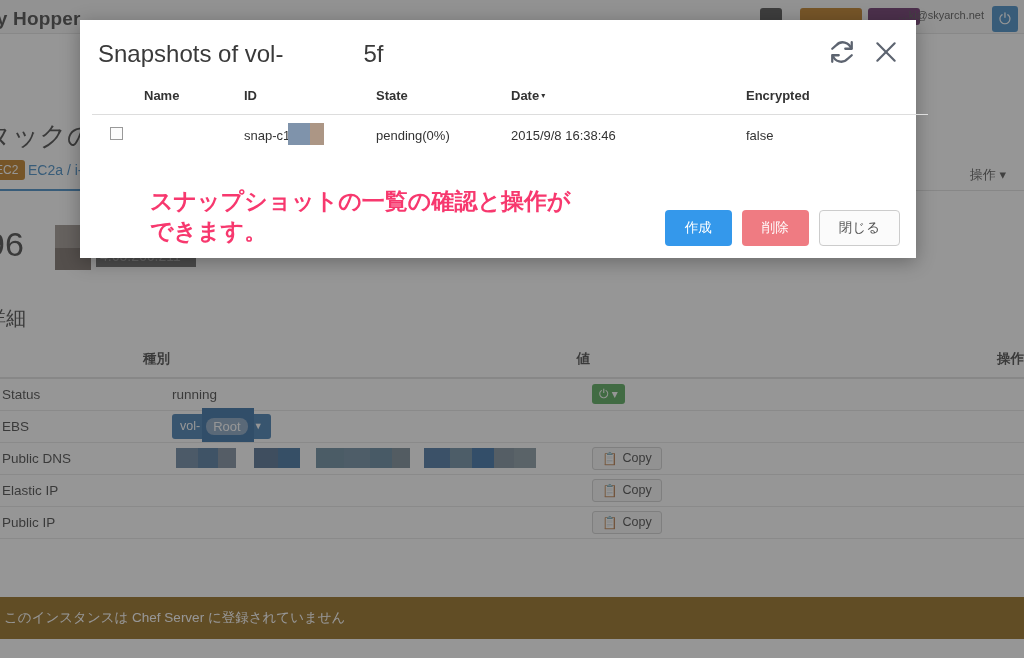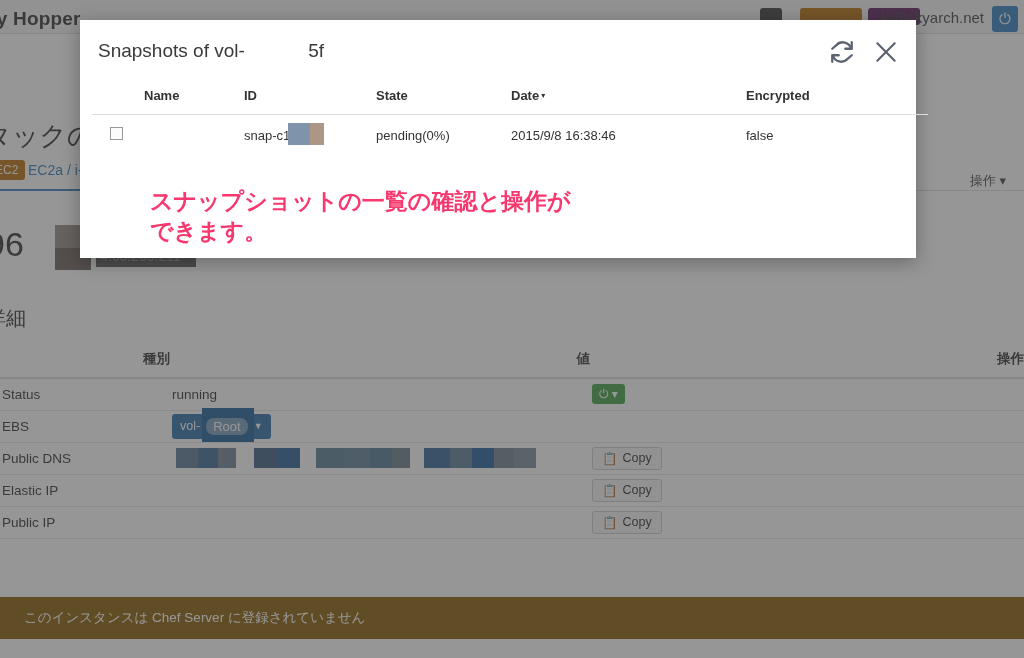--- a/index.html
+++ b/index.html
@@ -57,21 +57,21 @@
     top: 8px;
     height: 17px;
     border-radius: 3px;
   }
   .nav-chip.dark { left: 760px; width: 22px; background: #3b3b3b; }
   .nav-chip.orange { left: 800px; width: 62px; background: #b8700d; }
   .nav-chip.purple { left: 868px; width: 52px; background: #5c1d5c; }
   .nav-user {
     position: absolute;
     right: 40px; top: 9px;
-    font-size: 15px;
+    font-size: 11px;
     color: #444;
     white-space: nowrap;
     text-align: center;
   }
   .nav-power {
     position: absolute;
     right: 6px; top: 6px;
     width: 26px; height: 26px;
     background: #2f7fbf;
     border-radius: 3px;
@@ -111,21 +111,21 @@
     white-space: nowrap;
   }
   .bg-tab-underline {
     position: absolute;
     left: -20px; top: 29px;
     width: 320px; height: 2px;
     background: #2f7fbf;
   }
   .bg-ops-menu {
     position: absolute;
-    right: 18px; top: 172px;
+    right: 18px; top: 166px;
     font-size: 13px;
     color: #444;
     white-space: nowrap;
   }
   .bg-ops-rule {
     position: absolute;
     right: 0; top: 190px;
     width: 160px; height: 1px;
     background: #ddd;
   }
@@ -257,21 +257,21 @@
   .dns-blk { position: absolute; top: 0; height: 20px; }
 
   .bg-chef-banner {
     position: absolute;
     left: 0; top: 597px;
     width: 1024px; height: 42px;
     background: #8a5d06;
     display: flex; align-items: center;
   }
   .bg-chef-text {
-    margin-left: 24px;
+    margin-left: 4px;
     font-size: 13.5px;
     color: #fff;
     white-space: nowrap;
   }
 
   
   .dim {
     position: absolute;
     inset: 0;
     background: rgba(64,64,64,0.55);
@@ -286,21 +286,21 @@
     background: #ffffff;
     z-index: 60;
     box-shadow: 0 4px 18px rgba(0,0,0,.3);
   }
   .modal-head {
     position: relative;
     height: 62px;
     padding: 20px 18px 0 18px;
   }
   .modal-title {
-    font-size: 19px;
+    font-size: 24px;
     color: #3a3a3a;
     font-weight: normal;
     white-space: pre;
   }
   .modal-icons {
     position: absolute;
     right: 16px; top: 18px;
     display: flex; align-items: center; gap: 16px;
   }
   .icon-refresh, .icon-close {
@@ -557,18 +557,23 @@
               <span class="id-redact2"></span>
             </span>
           </td>
           <td class="sc-state">pending(0%)</td>
           <td class="sc-date">2015/9/8 16:38:46</td>
           <td class="sc-enc">false</td>
         </tr>
       </tbody>
     </table>
 
+    <div class="modal-footer">
+      <button class="mbtn create">作成</button>
+      <button class="mbtn delete">削除</button>
+      <button class="mbtn close">閉じる</button>
+    </div>
   </div>
 
   <div class="annotation">スナップショットの一覧の確認と操作が
 できます。</div>
 
 </div>
 
 </body></html>

